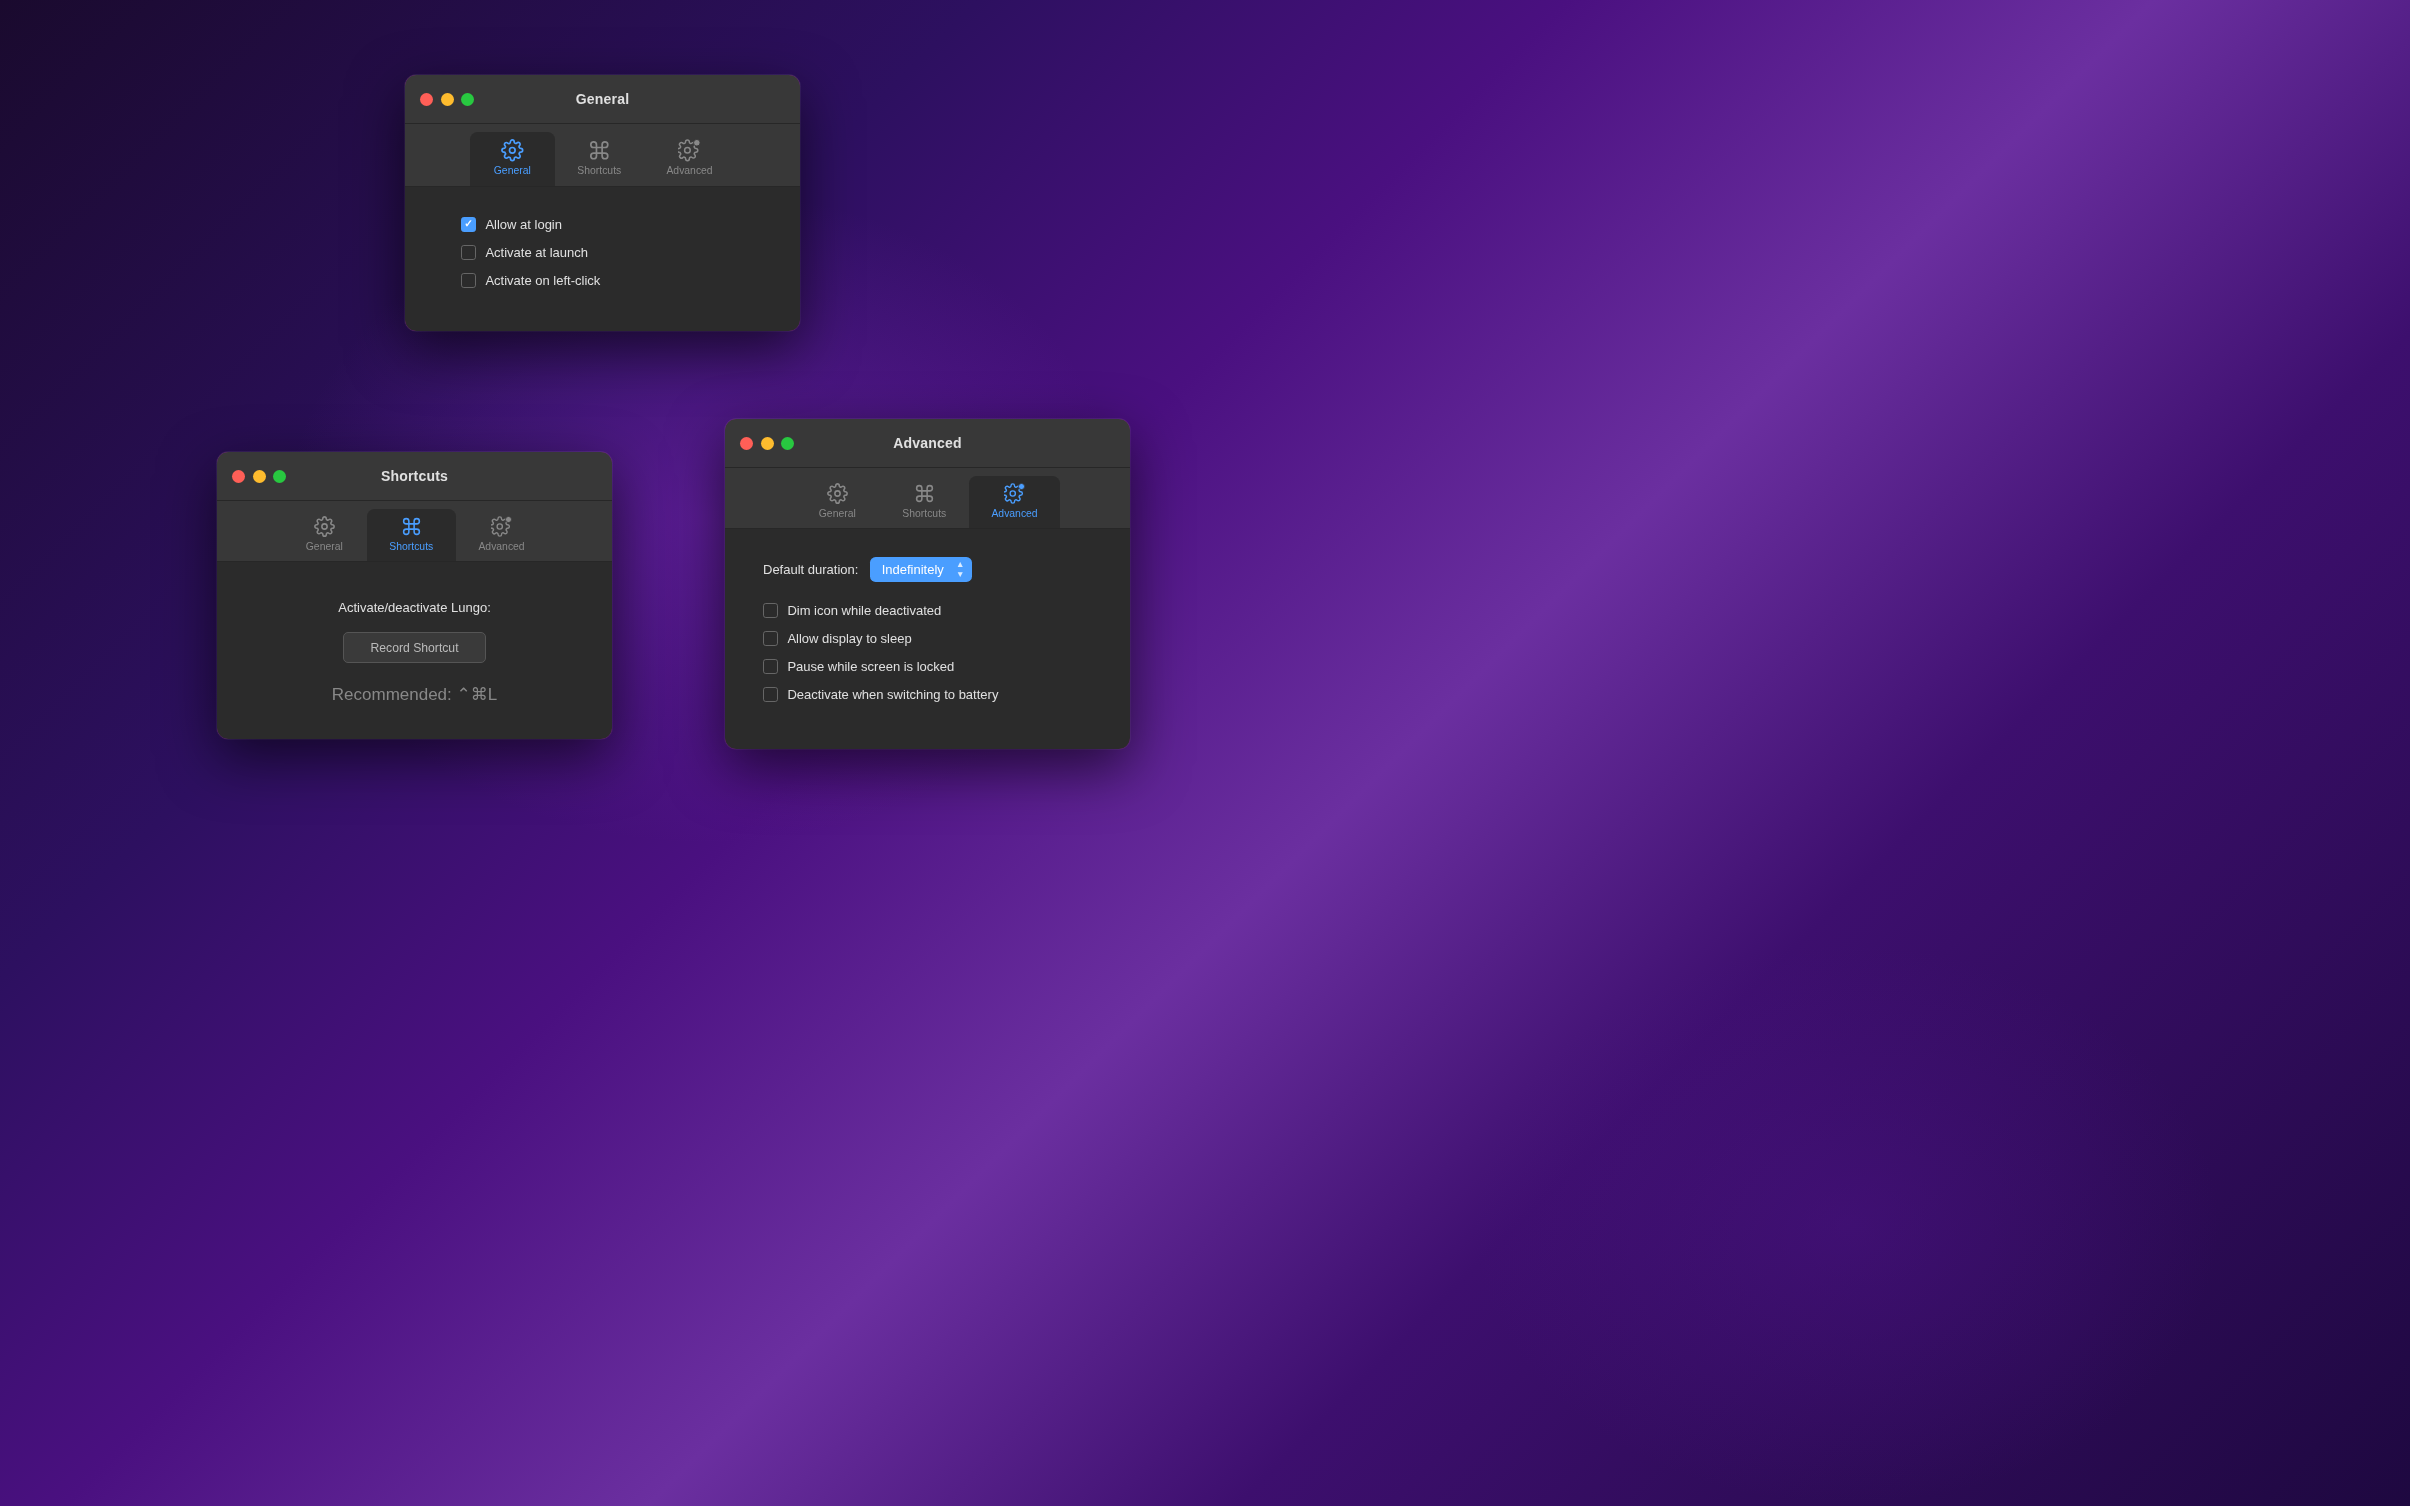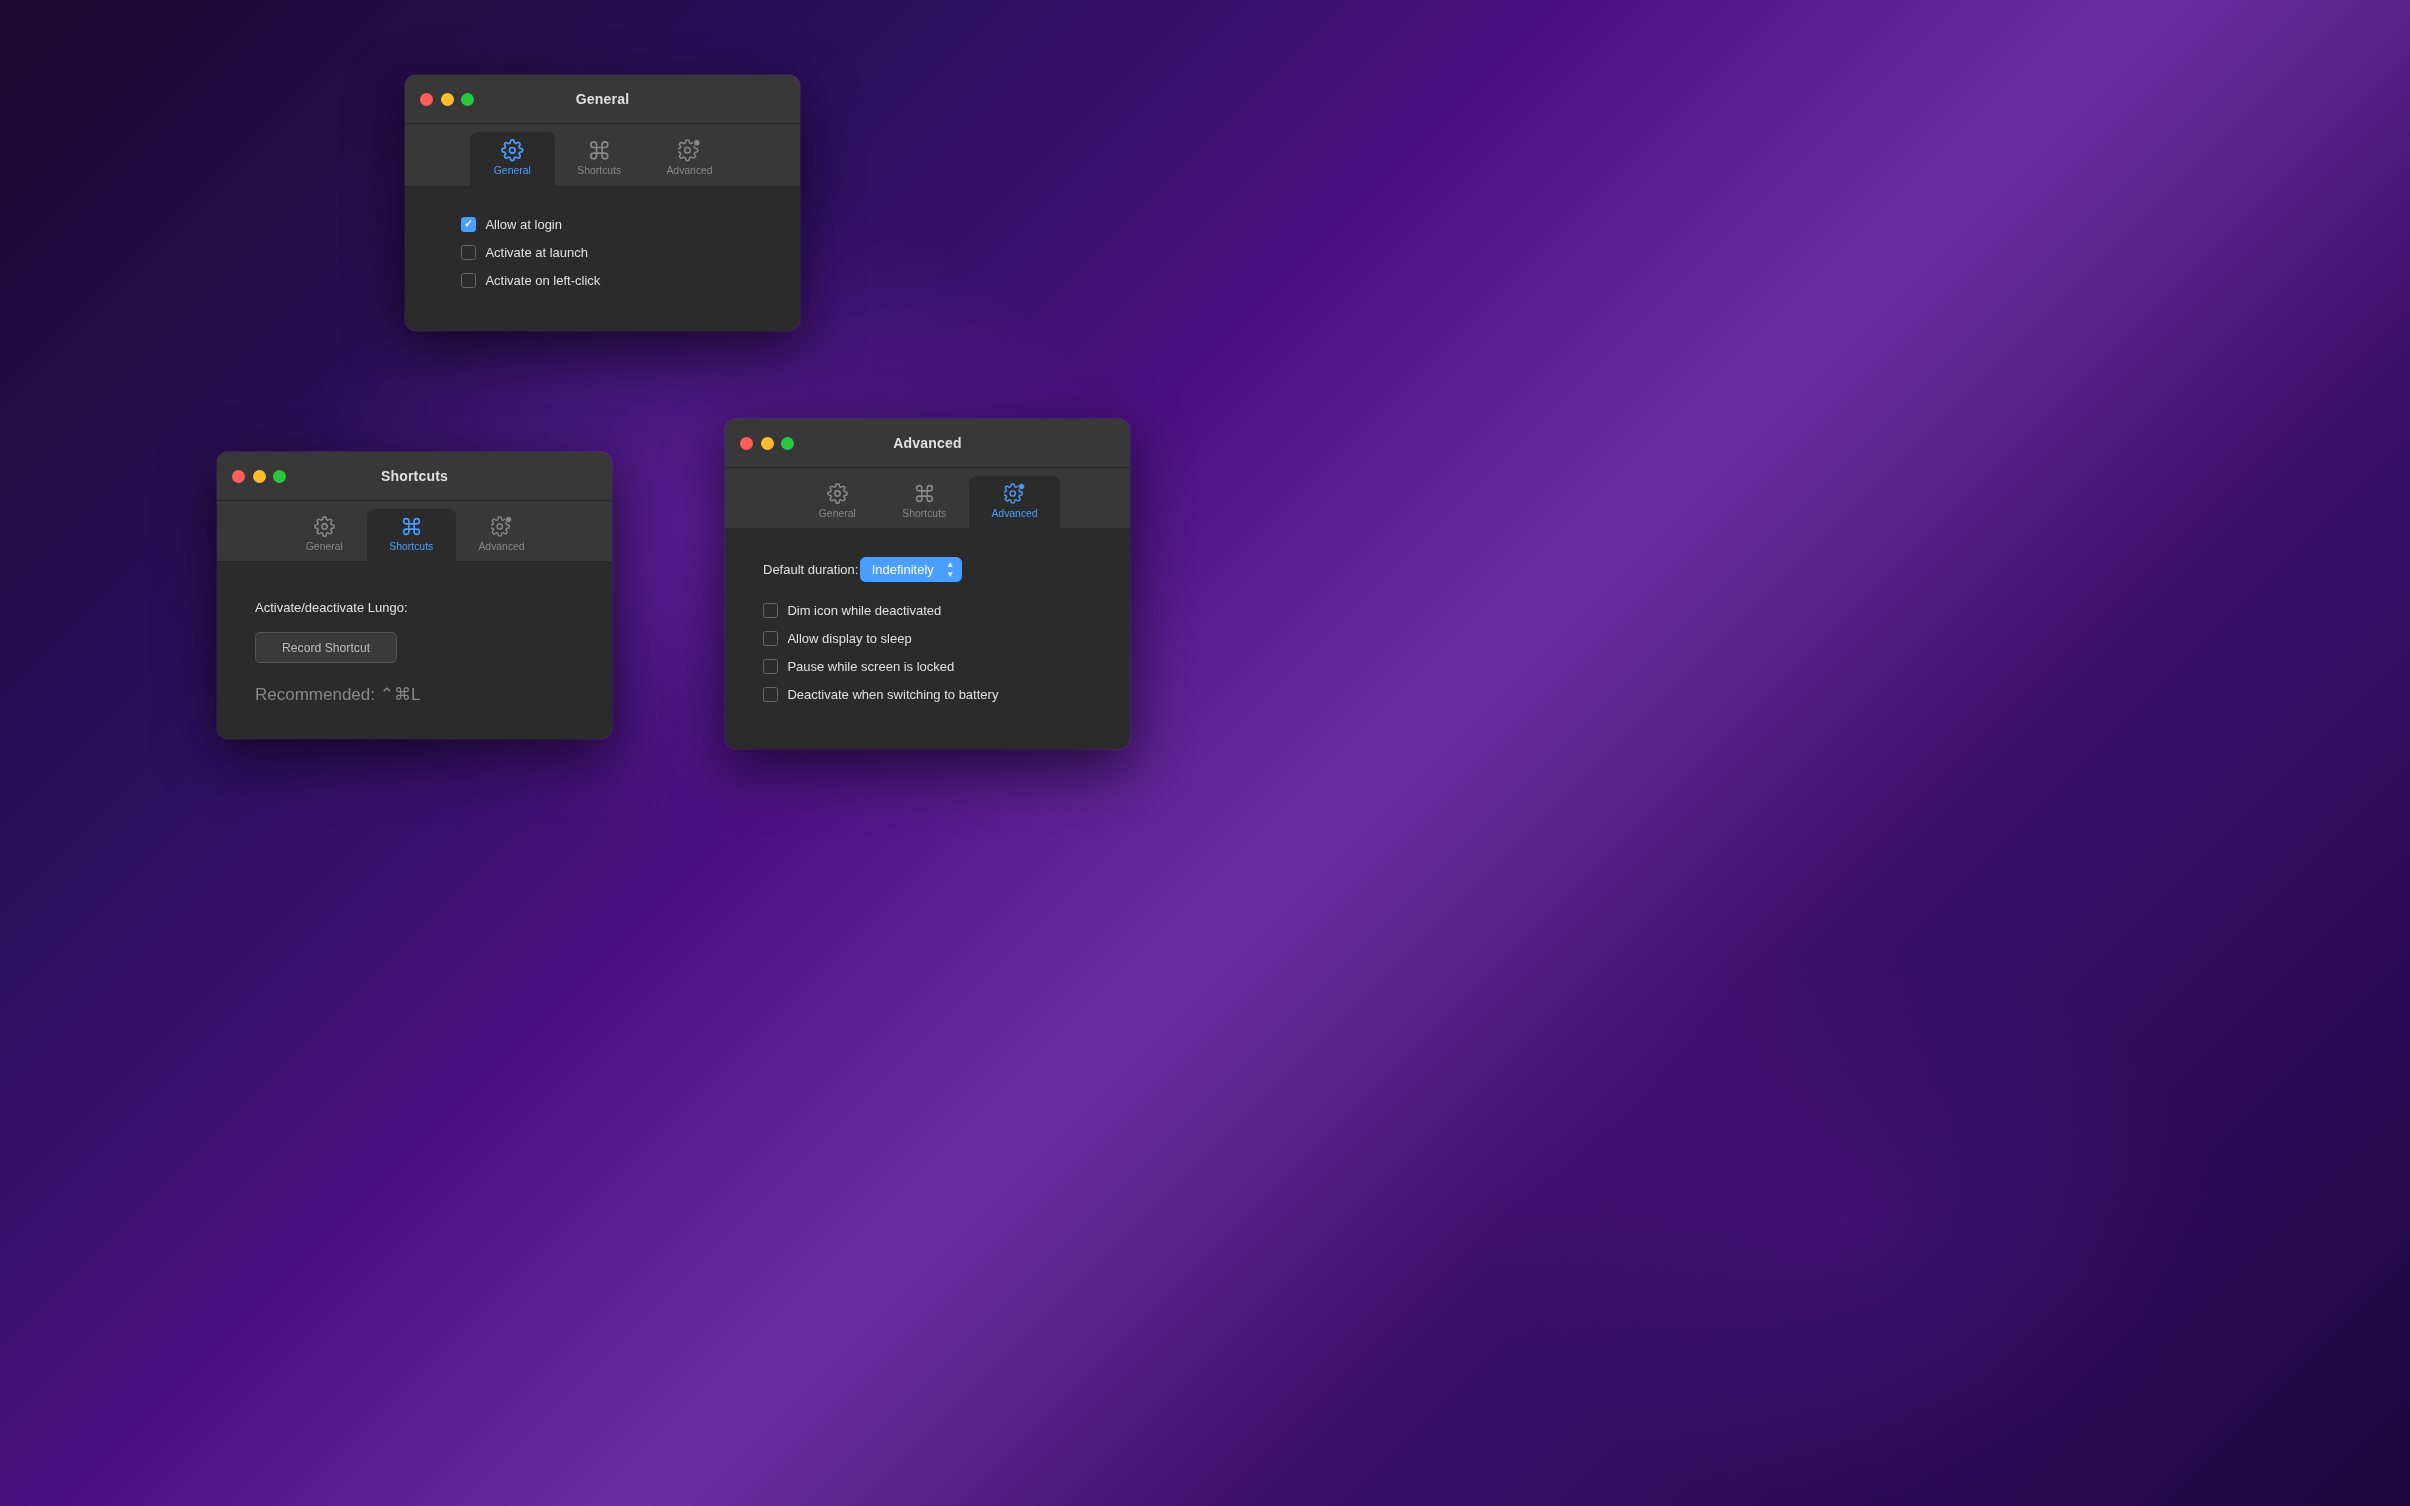--- a/index.html
+++ b/index.html
@@ -220,21 +220,21 @@
       width: 405px;
     }
 
     .advanced-window .window-content {
       padding: 28px 38px 34px;
     }
 
     .duration-row {
       display: flex;
       align-items: center;
-      gap: 2px;
+      gap: 12px;
       margin-bottom: 21px;
     }
 
     .duration-label {
       color: #e0e0e0;
       font-size: 13px;
     }
 
     .select-wrapper {
       position: relative;
@@ -373,21 +373,21 @@
       <span class="tab-icon">
         <svg width="21" height="21" viewBox="0 0 24 24" fill="none" class="icon-svg">
           <path d="M10 15a3 3 0 100-6 3 3 0 000 6z" stroke="#888" stroke-width="1.6" fill="none"></path>
           <path d="M17.4 15a1.65 1.65 0 00.33 1.82l.06.06a2 2 0 010 2.83 2 2 0 01-2.83 0l-.06-.06a1.65 1.65 0 00-1.82-.33 1.65 1.65 0 00-1 1.51V21a2 2 0 01-4 0v-.09A1.65 1.65 0 007 19.4a1.65 1.65 0 00-1.82.33l-.06.06a2 2 0 01-2.83-2.83l.06-.06A1.65 1.65 0 002.68 15a1.65 1.65 0 00-1.51-1H1a2 2 0 010-4h.09A1.65 1.65 0 002.6 9a1.65 1.65 0 00-.33-1.82l-.06-.06a2 2 0 012.83-2.83l.06.06A1.65 1.65 0 007 4.68a1.65 1.65 0 001-1.51V3a2 2 0 014 0v.09a1.65 1.65 0 001 1.51 1.65 1.65 0 001.82-.33l.06-.06a2 2 0 012.83 2.83l-.06.06A1.65 1.65 0 0017.4 9a1.65 1.65 0 001.51 1H19a2 2 0 010 4h-.09a1.65 1.65 0 00-1.51 1z" stroke="#888" stroke-width="1.6" fill="none"></path>
           <circle cx="20" cy="4" r="3.5" fill="#888" stroke="#383838" stroke-width="1"></circle>
         </svg>
       </span>
       <span class="tab-label">Advanced</span>
     </div>
   </div>
-  <div class="window-content" style="padding: 38px 38px 34px; text-align: left;">
+  <div class="window-content" style="padding: 38px 38px 34px; text-align: center;">
     <p class="activate-label" style="margin-bottom: 17px; color: #e0e0e0; font-size: 13px;">Activate/deactivate Lungo:</p>
     <div class="record-shortcut-btn">Record Shortcut</div>
     <p class="recommended-text" style="margin-top: 11.3px; color: #888; font-size: 17px;">Recommended: ⌃⌘L</p>
   </div>
 </div>
 
 <div class="mac-window advanced-window">
   <div class="title-bar">
     <div class="traffic-lights">
       <div class="traffic-light close"></div>

